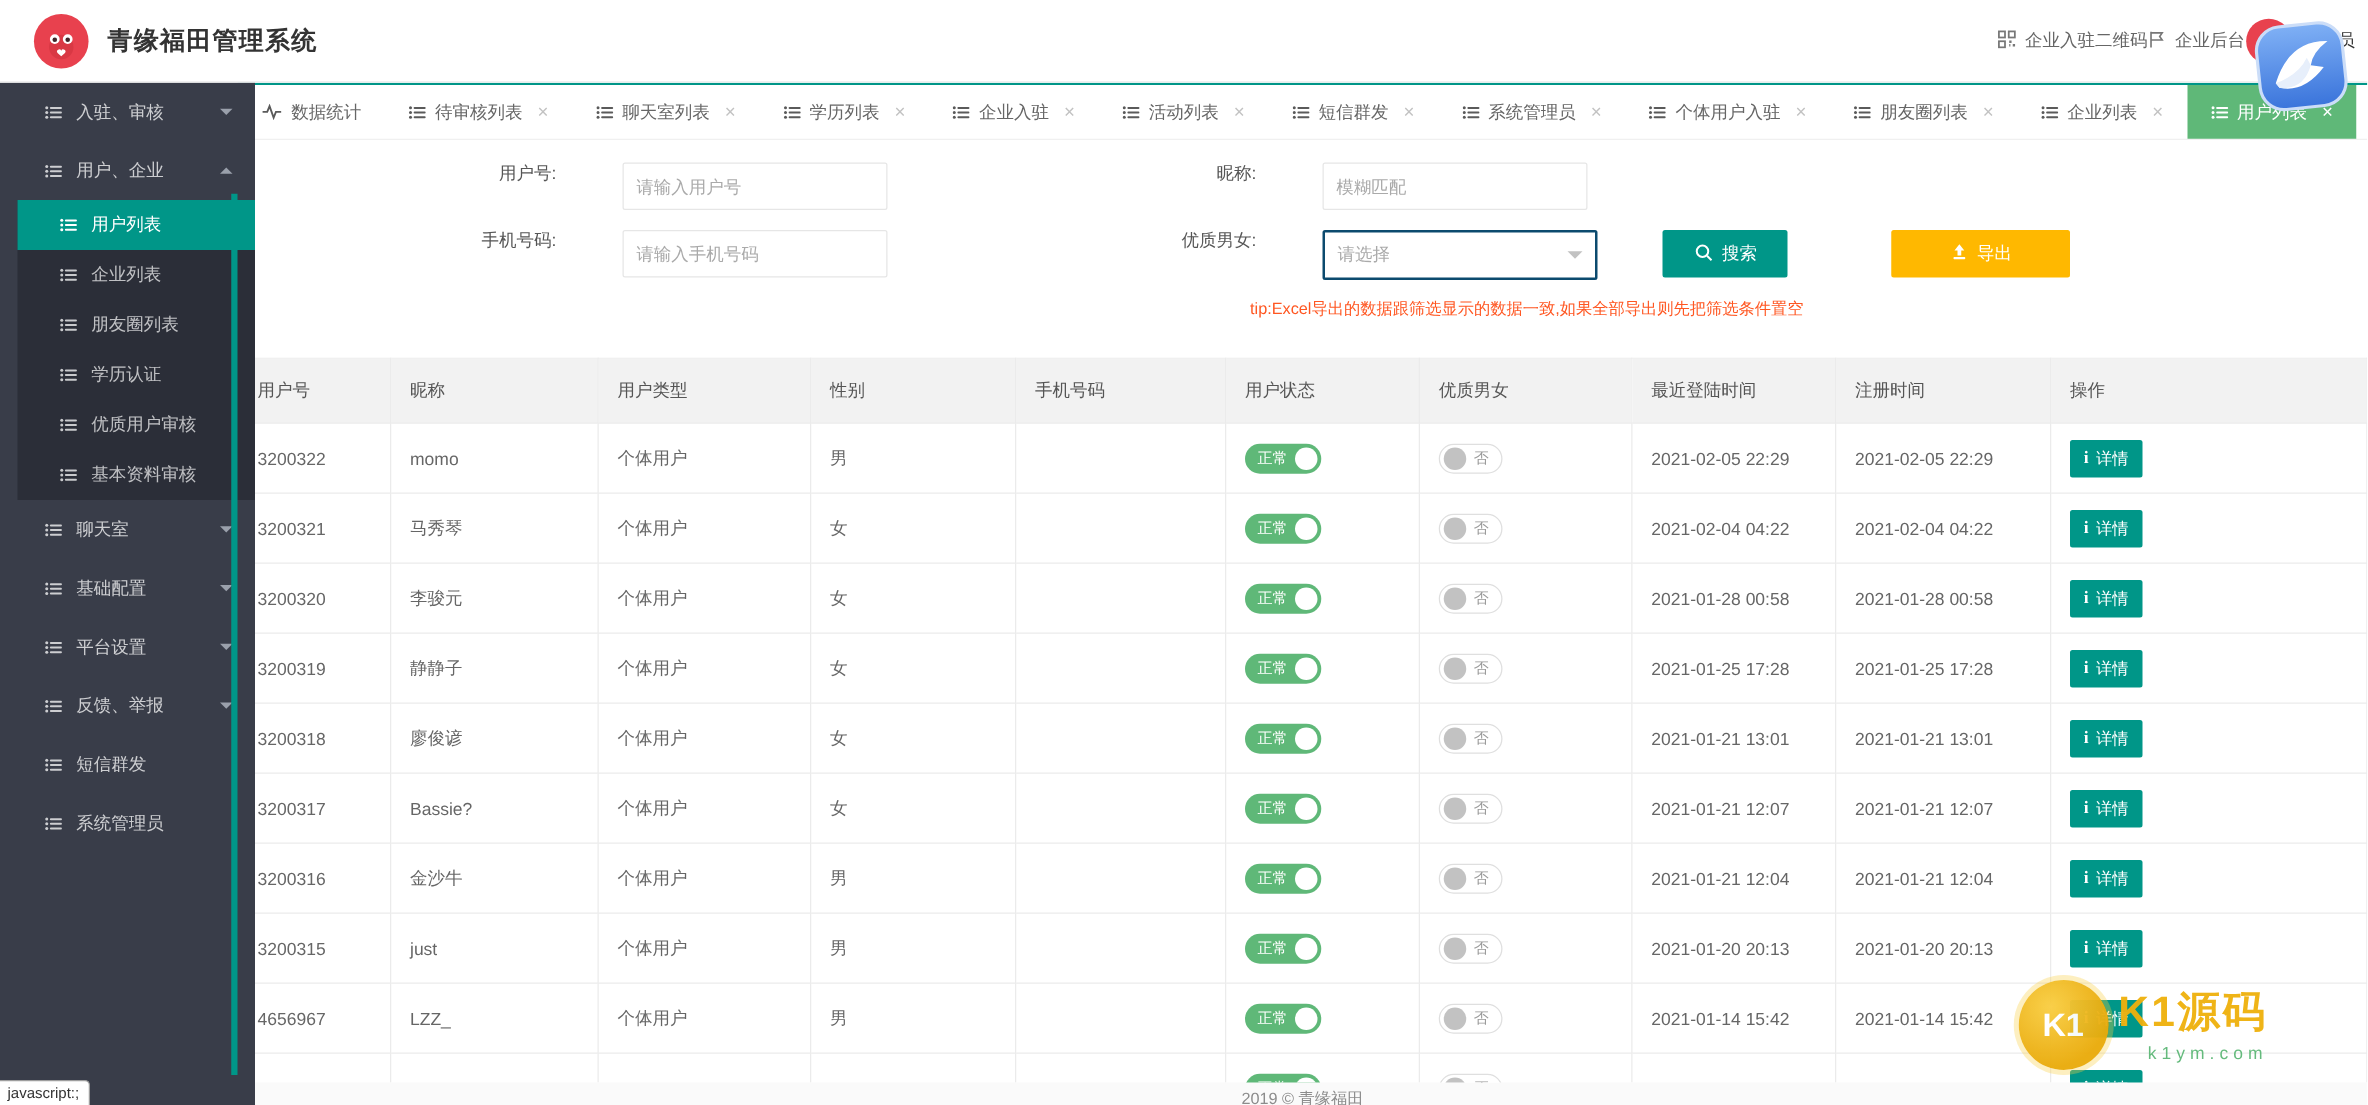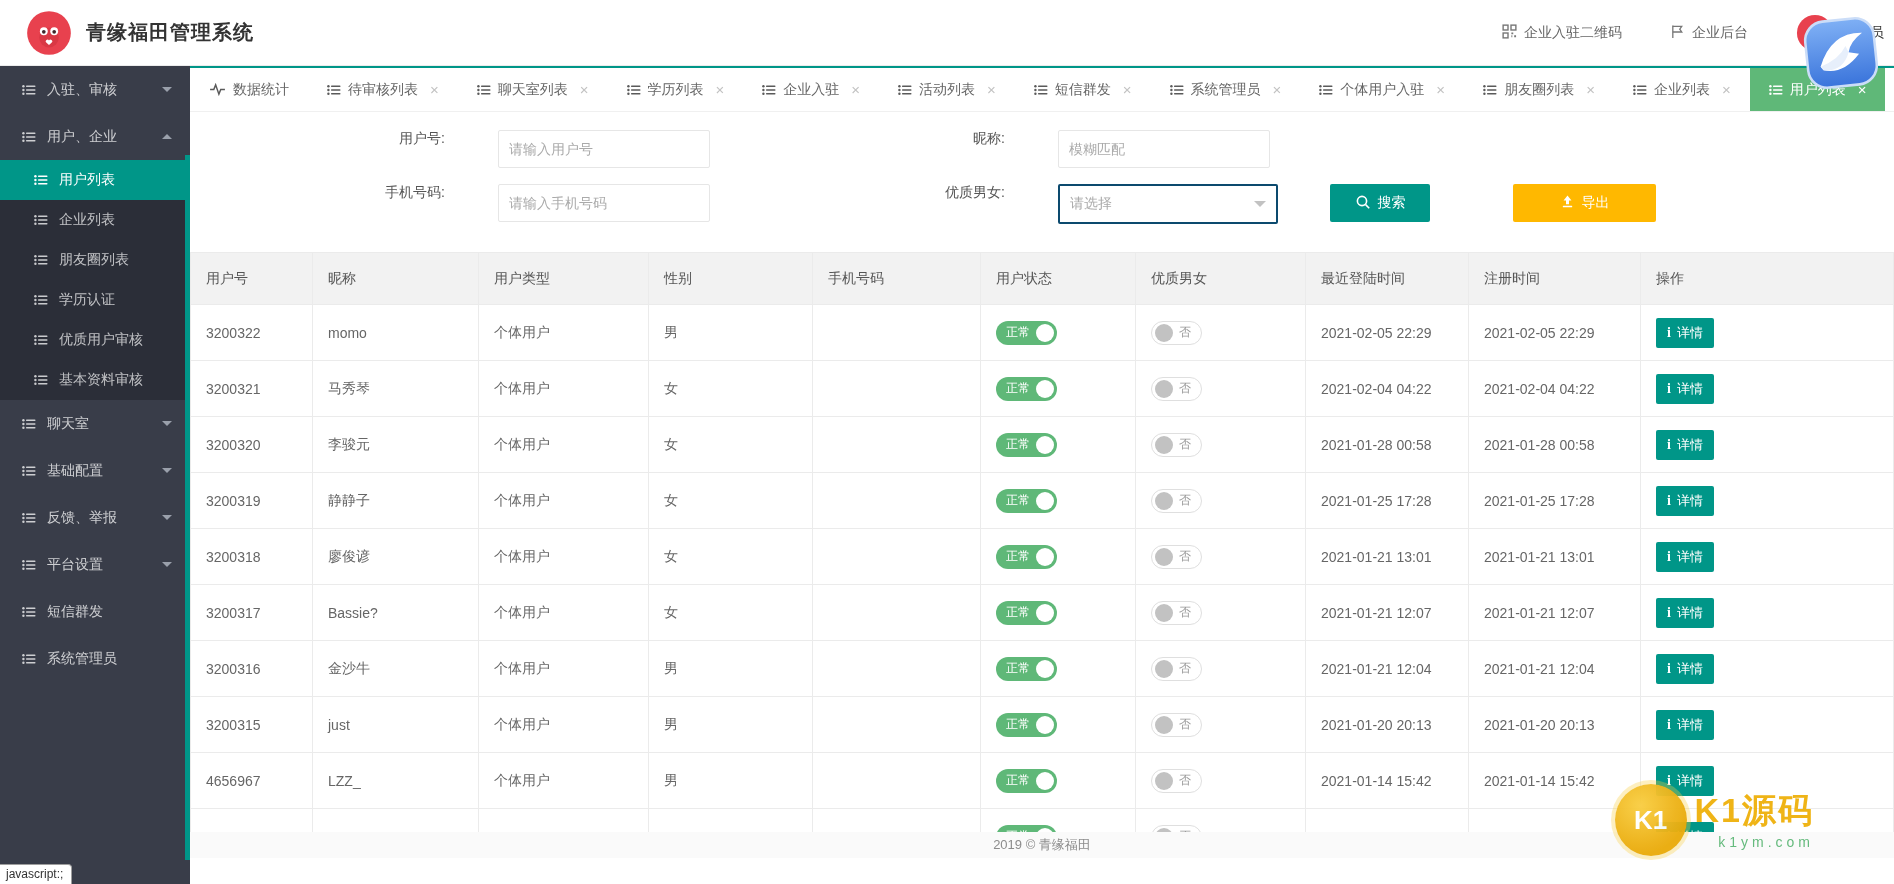--- a/index.html
+++ b/index.html
@@ -6,28 +6,28 @@
   body{
     width:1894px;height:884px;overflow:hidden;position:relative;background:#fff;
     font-family:"Liberation Sans","DejaVu Sans",sans-serif;
     -webkit-font-smoothing:antialiased;
   }
   
   .topbar{position:absolute;top:0;left:0;width:100%;height:66px;background:#fff;
     border-bottom:1px solid #ececec;display:flex;align-items:center;padding:0 0 0 26px;box-sizing:border-box;z-index:20;}
   .logo{width:46px;height:46px;flex:0 0 auto;}
   .app-title{font-size:20px;color:#333;font-weight:bold;margin:0 0 0 14px;letter-spacing:1px;}
-  .header-right{margin-left:auto;display:flex;align-items:center;gap:48px;color:#666;font-size:14px;padding-right:10px;}
+  .header-right{margin-left:auto;display:flex;align-items:center;color:#666;font-size:14px;padding-right:10px;}
   .hlink{display:flex;align-items:center;gap:7px;cursor:pointer;color:#666;text-decoration:none;}
   .admin{display:flex;align-items:center;gap:8px;color:#333;}
   .avatar{width:38px;height:38px;border-radius:50%;overflow:hidden;flex:0 0 auto;}
   
   .bird{position:absolute;top:16px;right:14px;width:78px;height:74px;z-index:300;transform:rotate(-6deg);}
   
-  .sidebar{position:absolute;left:0;top:66px;width:190px;height:818px;background:#393D49;z-index:10;}
+  .sidebar{position:absolute;left:0;top:66px;width:190px;height:818px;background:#393D49;z-index:10;padding-left:14px;}
   .s-item{height:47px;display:flex;align-items:center;gap:11px;padding:0 18px 0 22px;
     color:rgba(255,255,255,.75);font-size:14px;cursor:pointer;box-sizing:border-box;}
   .s-item .ic{display:flex;color:rgba(255,255,255,.75);}
   .s-sub{background:#2B2E38;}
   .s-sub .s-item{height:40px;padding-left:34px;color:rgba(255,255,255,.7);}
   .s-item.active{background:#009688;color:#fff;}
   .s-item.active .ic{color:#fff;}
   .caret{width:0;height:0;margin-left:auto;border-left:5px solid transparent;border-right:5px solid transparent;}
   .caret.down{border-top:5px solid #9aa0ab;}
   .caret.up{border-bottom:5px solid #9aa0ab;}
@@ -306,35 +306,35 @@
       <span class="ic">
         <svg width="14" height="12" viewBox="0 0 15 12" fill="currentColor">
           <circle cx="1.5" cy="2" r="1.3"></circle>
           <rect x="4.2" y="1.2" width="10.3" height="1.7" rx=".8"></rect>
           <circle cx="1.5" cy="6" r="1.3"></circle>
           <rect x="4.2" y="5.2" width="10.3" height="1.7" rx=".8"></rect>
           <circle cx="1.5" cy="10" r="1.3"></circle>
           <rect x="4.2" y="9.2" width="10.3" height="1.7" rx=".8"></rect>
         </svg>
       </span>
-      <span>反馈、举报</span>
+      <span>平台设置</span>
       <span class="caret down"></span>
     </div>
     <div class="s-item">
       <span class="ic">
         <svg width="14" height="12" viewBox="0 0 15 12" fill="currentColor">
           <circle cx="1.5" cy="2" r="1.3"></circle>
           <rect x="4.2" y="1.2" width="10.3" height="1.7" rx=".8"></rect>
           <circle cx="1.5" cy="6" r="1.3"></circle>
           <rect x="4.2" y="5.2" width="10.3" height="1.7" rx=".8"></rect>
           <circle cx="1.5" cy="10" r="1.3"></circle>
           <rect x="4.2" y="9.2" width="10.3" height="1.7" rx=".8"></rect>
         </svg>
       </span>
-      <span>平台设置</span>
+      <span>反馈、举报</span>
       <span class="caret down"></span>
     </div>
     <div class="s-item">
       <span class="ic">
         <svg width="14" height="12" viewBox="0 0 15 12" fill="currentColor">
           <circle cx="1.5" cy="2" r="1.3"></circle>
           <rect x="4.2" y="1.2" width="10.3" height="1.7" rx=".8"></rect>
           <circle cx="1.5" cy="6" r="1.3"></circle>
           <rect x="4.2" y="5.2" width="10.3" height="1.7" rx=".8"></rect>
           <circle cx="1.5" cy="10" r="1.3"></circle>
@@ -562,20 +562,21 @@
           <svg width="15" height="15" viewBox="0 0 16 16" fill="#fff">
             <path d="M8 1.5 L12.2 6.8 H9.6 V11 H6.4 V6.8 H3.8 Z"></path>
               <rect x="3" y="12.4" width="10" height="1.8" rx=".6"></rect>
           </svg>
         </span>
         <span>导出</span>
       </button>
     </div>
   </section>
 
+  <div class="tip">tip:Excel导出的数据跟筛选显示的数据一致,如果全部导出则先把筛选条件置空</div>
 
   <div class="table-wrap">
     <table>
       <colgroup>
         <col style="width:122px">
           <col style="width:166px">
           <col style="width:170px">
           <col style="width:164px">
         <col style="width:168px">
           <col style="width:155px">

